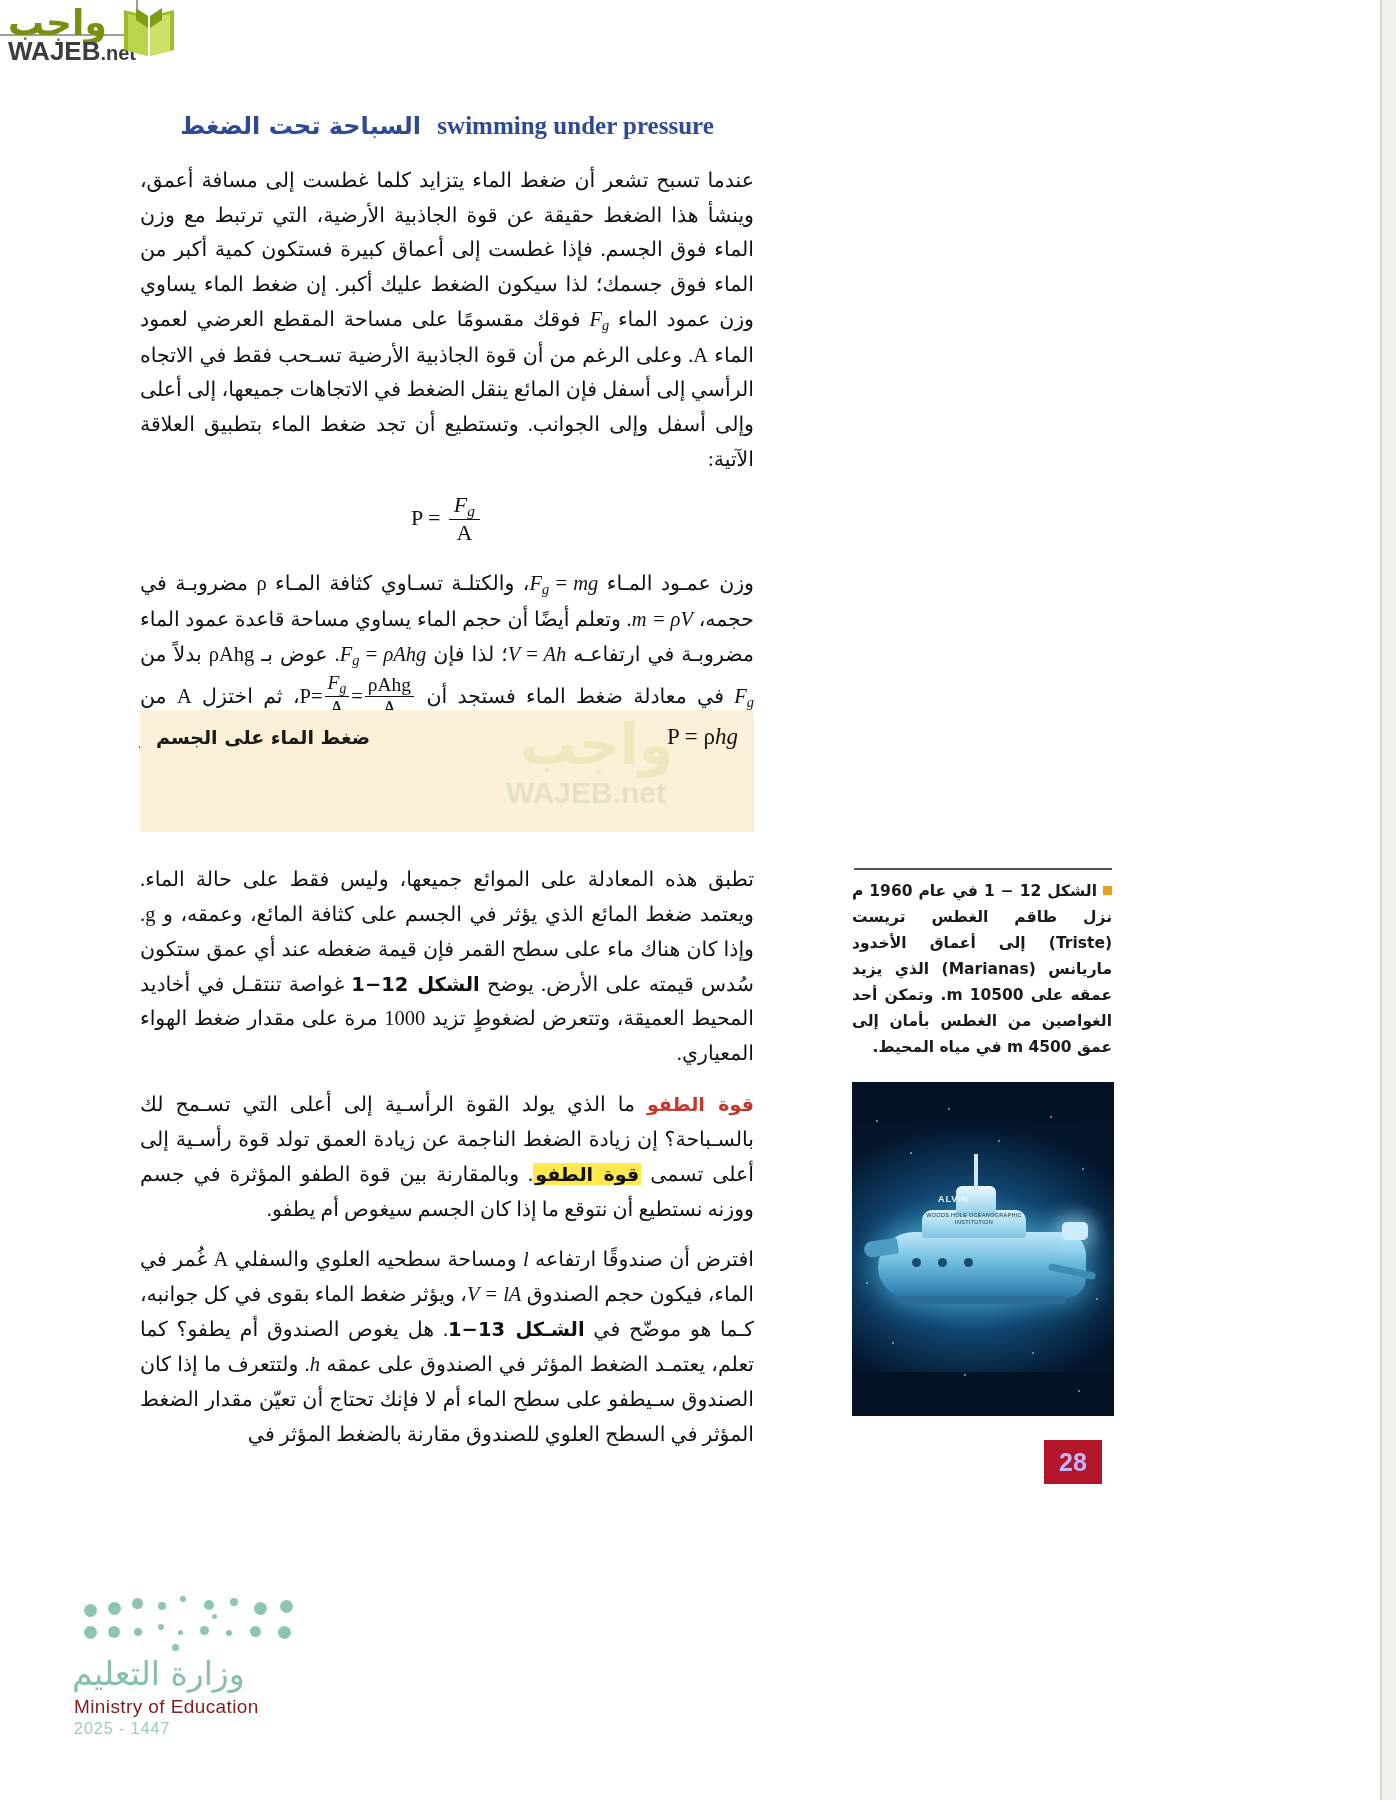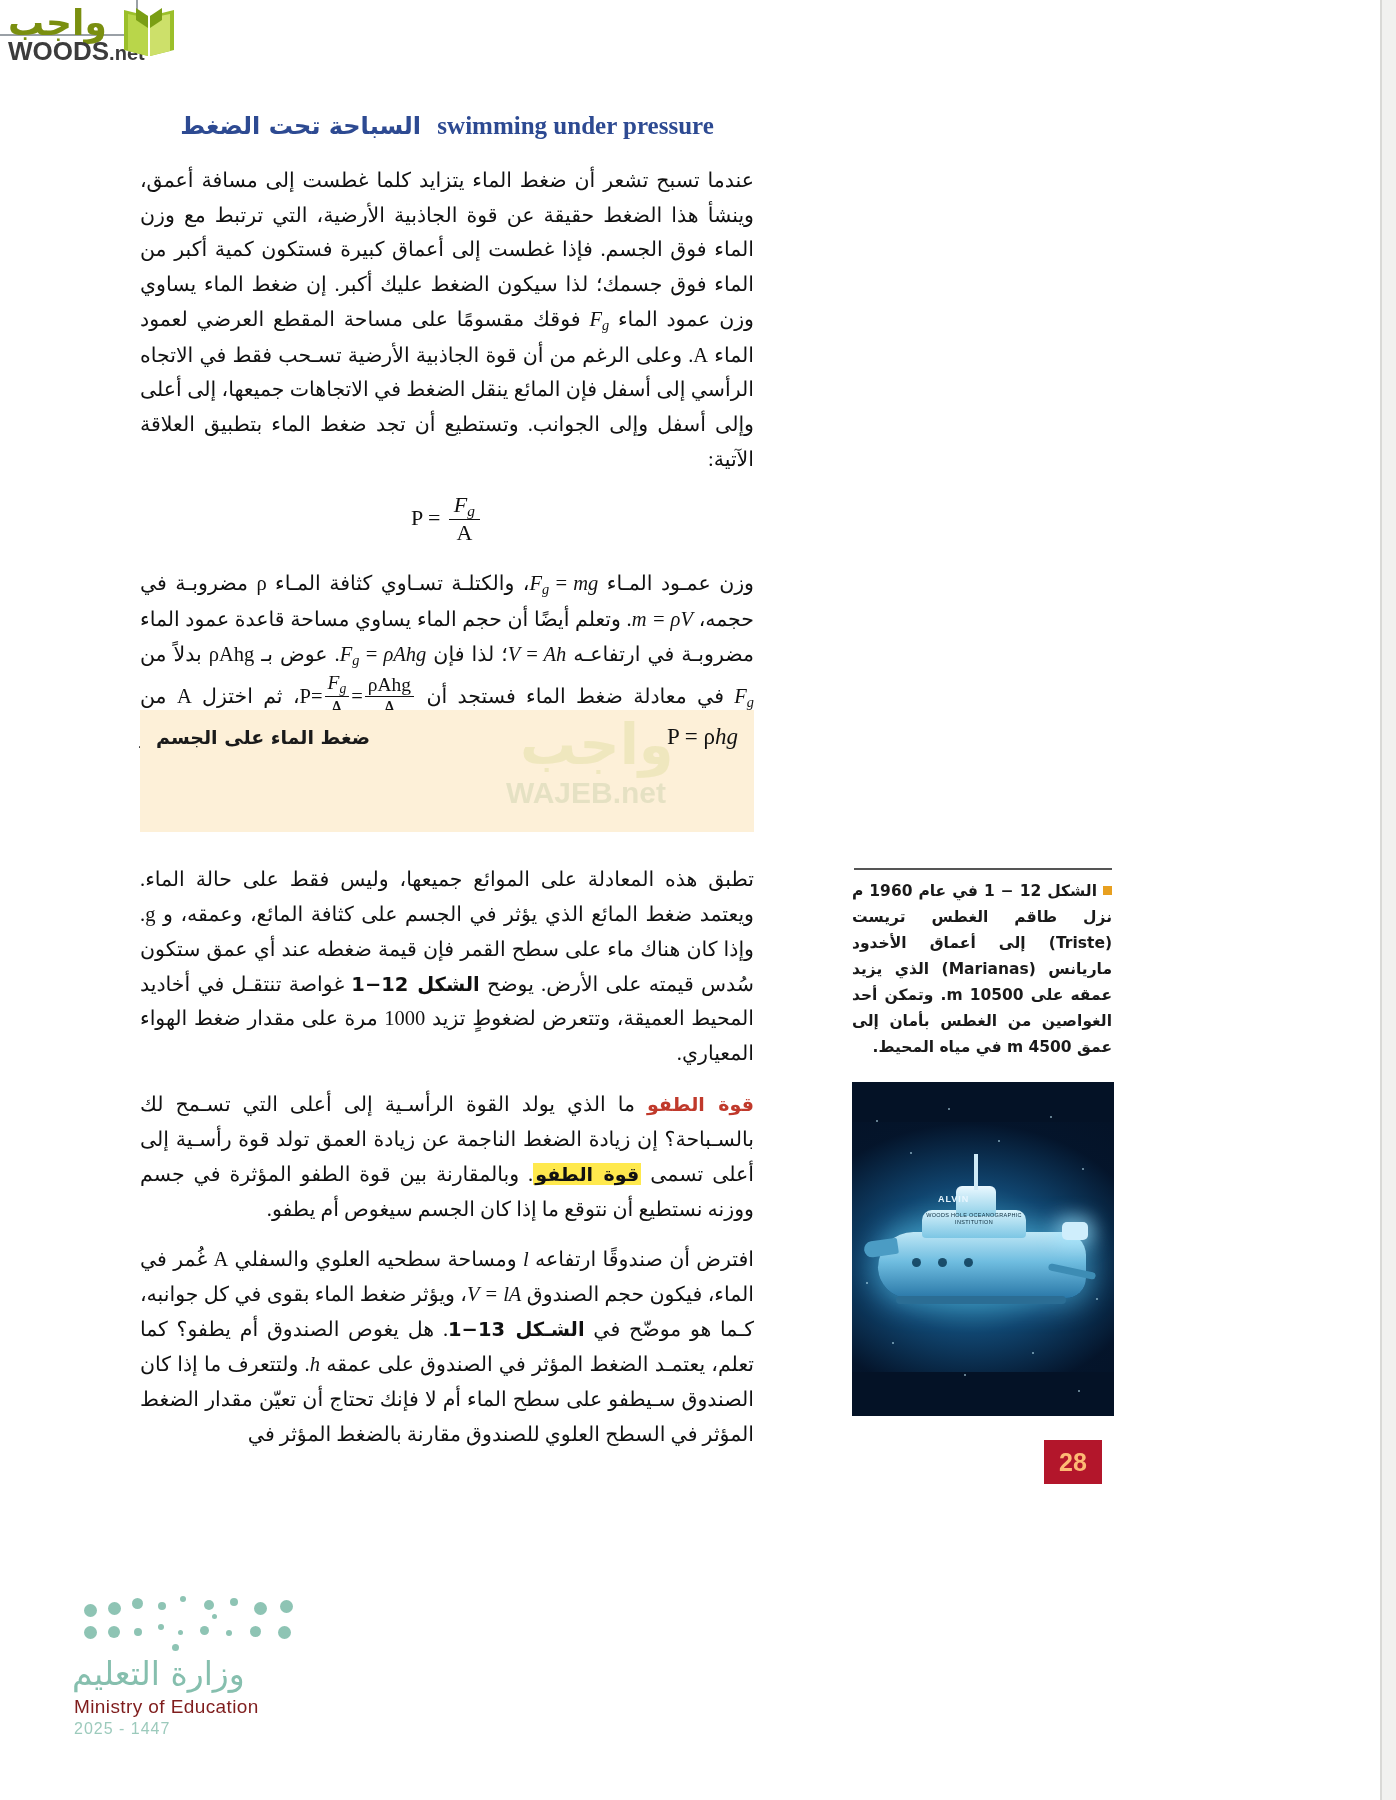--- a/index.html
+++ b/index.html
@@ -173,21 +173,21 @@
     font-size:5.5px;color:#0a2a3c;letter-spacing:.3px;direction:ltr;line-height:1.25;
     text-align:center;width:96px;
   }
   #photo .particles i{
     position:absolute;width:2px;height:2px;border-radius:50%;background:rgba(200,240,255,.65);
   }
 
   
   #page-num{
     position:absolute;left:1044px;top:1440px;width:58px;height:44px;
-    background:#b3162b;color:#fdba74;font-family:"Liberation Sans",sans-serif;
+    background:#b3162b;color:#c4b5fd;font-family:"Liberation Sans",sans-serif;
     font-size:25px;font-weight:bold;display:flex;align-items:center;justify-content:center;
     direction:ltr;
   }
 
   
   #moe{position:absolute;left:66px;top:1596px;width:300px;height:150px;direction:rtl;}
   #moe .dots{position:absolute;left:14px;top:0;width:230px;height:48px;}
   #moe .dots i{position:absolute;border-radius:50%;background:#8ec4b4;}
   #moe .ar{
     position:absolute;left:6px;top:58px;font-family:"DejaVu Sans",sans-serif;
@@ -203,21 +203,21 @@
   }
 </style>
 </head>
 <body>
 
 <div id="wajeb-bar">
   <div id="top-rule"></div>
   <div id="bar-rule"></div>
   <div id="wajeb-word">واجب</div>
   <div id="wajeb-net">
-    <span>WOODS</span><span class="dotnet">.net</span>
+    <span>WAJEB</span><span class="dotnet">.net</span>
   </div>
   <svg id="book-icon" viewBox="0 0 62 52">
     <path d="M30 10 L30 50 L6 44 L6 4 Z" fill="#9bbf2a"></path>
     <path d="M32 10 L32 50 L56 44 L56 4 Z" fill="#9bbf2a"></path>
     <path d="M30 12 L30 50 L10 45 L10 8 Z" fill="#b9d64a"></path>
     <path d="M32 12 L32 50 L52 45 L52 8 Z" fill="#cde06a"></path>
     <path d="M18 2 L30 10 L30 22 L18 14 Z" fill="#7a9e14"></path>
     <path d="M44 2 L32 10 L32 22 L44 14 Z" fill="#7a9e14"></path>
   </svg>
 </div>

